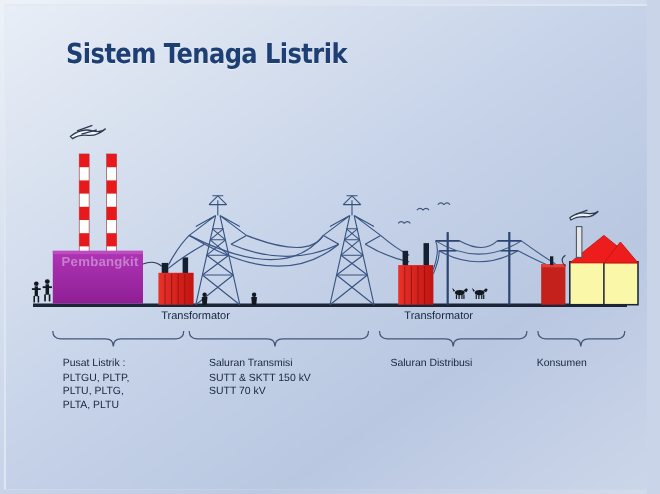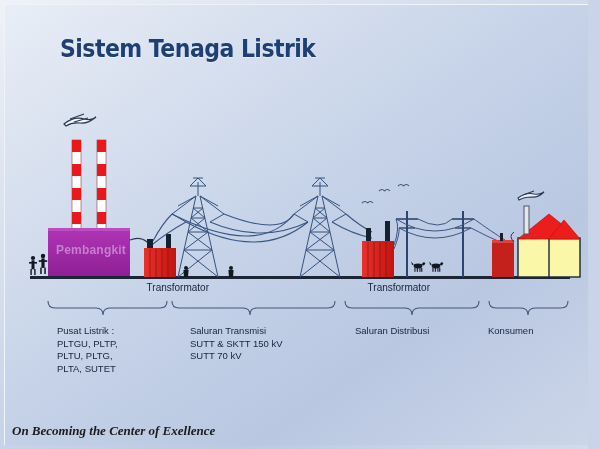--- a/index.html
+++ b/index.html
@@ -256,41 +256,40 @@
     </g>
 
     <g fill="none" stroke="#44567a" stroke-width="1.1">
       <path d="M48 301 q0 7 7 7 L96 308 q7 0 7 7 q0 -7 7 -7 L160 308 q7 0 7 -7"></path>
       <path d="M172 301 q0 7 7 7 L243 308 q7 0 7 7 q0 -7 7 -7 L328 308 q7 0 7 -7"></path>
       <path d="M345 301 q0 7 7 7 L405 308 q7 0 7 7 q0 -7 7 -7 L472 308 q7 0 7 -7"></path>
       <path d="M489 301 q0 7 7 7 L521 308 q7 0 7 7 q0 -7 7 -7 L561 308 q7 0 7 -7"></path>
     </g>
   </svg>
 
-  <div class="plantlabel" style="left:56px; top:243px;">Pembangkit</div>
+  <div class="plantlabel" style="left:56px; top:231px;">Pembangkit</div>
 
   <div class="lbl" style="left:109px; top:282px; width:100px;">Transformator</div>
 
   <div class="lbl" style="left:330px; top:282px; width:100px;">Transformator</div>
 
   <div class="caption" style="left:57px; top:325px; width:100px;">
     <div>Pusat Listrik :</div>
     <div>PLTGU, PLTP,</div>
     <div>PLTU, PLTG,</div>
-    <div>PLTA, SUTET</div>
+    <div>PLTA, PLTU</div>
   </div>
 
   <div class="caption" style="left:190px; top:325px; width:130px;">
     <div>Saluran Transmisi</div>
     <div>SUTT &amp; SKTT 150 kV</div>
     <div>SUTT 70 kV</div>
   </div>
 
   <div class="caption" style="left:355px; top:325px; width:120px;">
     <div>Saluran Distribusi</div>
   </div>
 
   <div class="caption" style="left:488px; top:325px; width:90px;">
     <div>Konsumen</div>
   </div>
 
-  <div id="footer">On Becoming the Center of Exellence</div>
 </div>
 
 </body></html>

